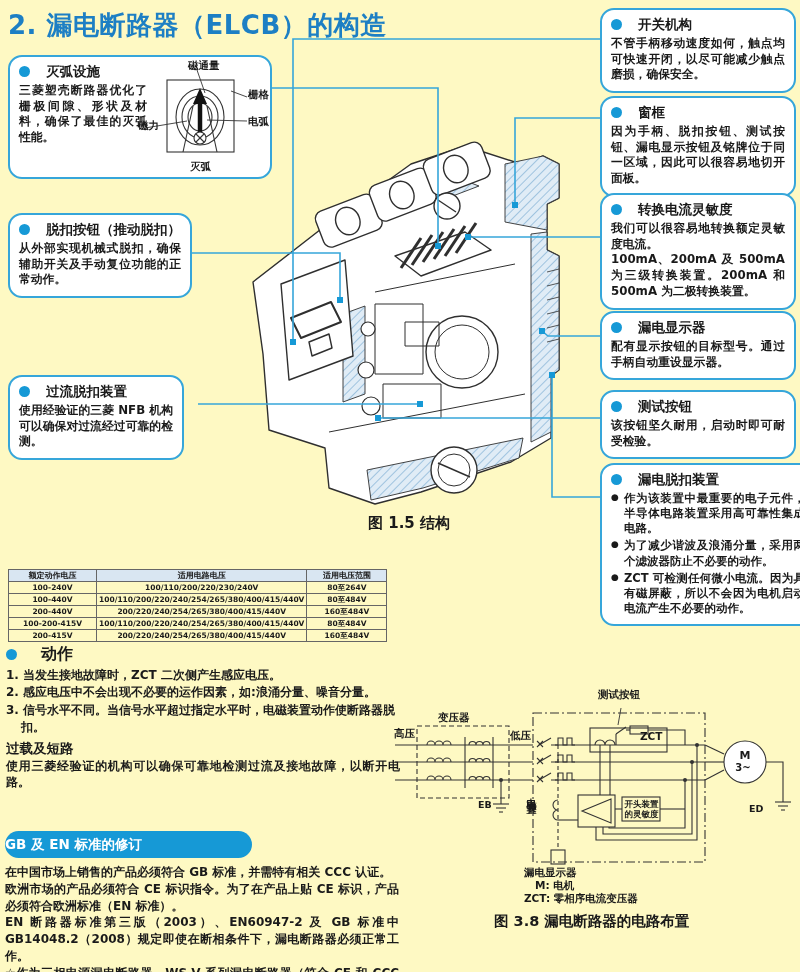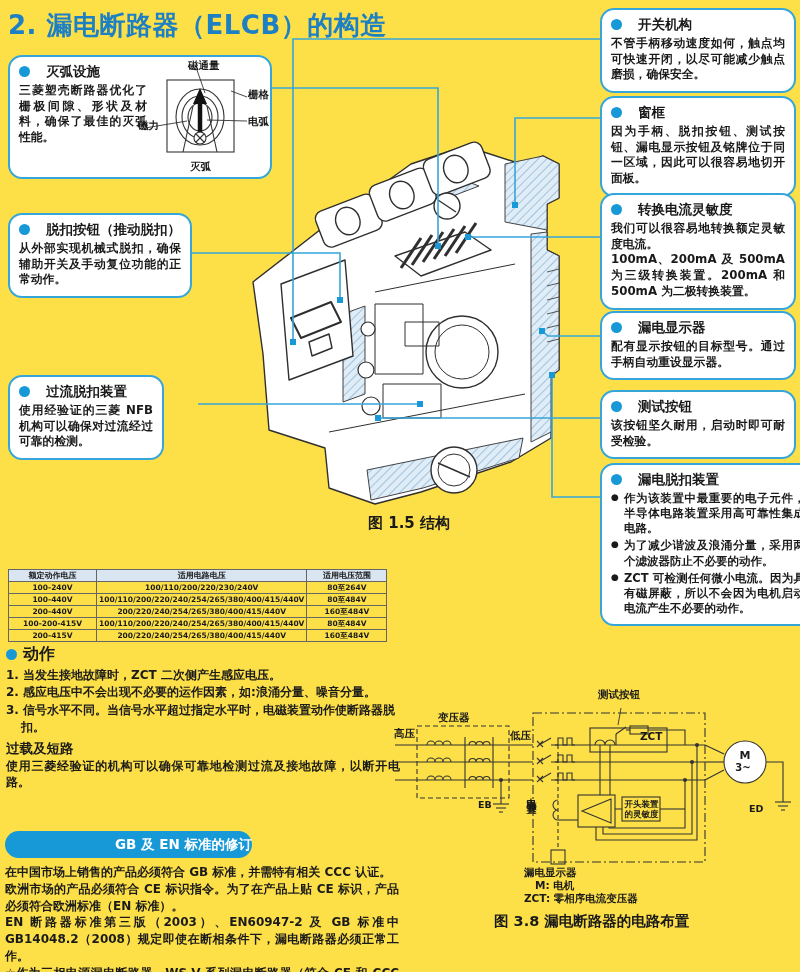--- a/index.html
+++ b/index.html
@@ -1,16 +1,16 @@
 <!DOCTYPE html>
 <html><head>
 <meta charset="utf-8">
 <style>
   html,body{margin:0;padding:0;background:#fff;}
-  .page{position:relative;width:800px;height:972px;background:#fde047;overflow:hidden;
+  .page{position:relative;width:800px;height:972px;background:#fef9c3;overflow:hidden;
         font-family:"DejaVu Sans","Liberation Sans",sans-serif;color:#1a1a1a;}
   .abs{position:absolute;}
   .page-title{left:8px;top:8px;font-size:26px;font-weight:800;color:#1d7fc4;letter-spacing:0.5px;z-index:3;}
   
   .co-box{position:absolute;background:#fff;border:2.5px solid #36a6da;border-radius:14px;
           padding:6px 9px 8px;box-sizing:border-box;z-index:3;}
   .co-title{display:flex;align-items:center;gap:16px;font-size:13.5px;font-weight:800;line-height:1.25;white-space:nowrap;}
   .dot{width:11px;height:11px;border-radius:50%;background:#1699d6;flex:0 0 auto;}
   .co-body{margin-top:3px;font-size:11.8px;font-weight:600;line-height:1.34;white-space:pre-line;text-align:justify;}
   .bullets{margin-top:3px;display:flex;flex-direction:column;gap:2px;}
@@ -20,27 +20,27 @@
   .dlabel{position:absolute;font-size:10.5px;font-weight:700;z-index:4;white-space:nowrap;}
   .clabel{position:absolute;font-size:10.5px;font-weight:600;z-index:4;white-space:nowrap;}
   .vertical{writing-mode:vertical-rl;letter-spacing:2px;}
   
   .vtable{position:absolute;left:8px;top:569px;z-index:3;border-collapse:collapse;table-layout:fixed;}
   .vtable th,.vtable td{border:1px solid #666;text-align:center;white-space:nowrap;padding:0 2px;height:11px;overflow:hidden;}
   .vtable th{background:#d9e6f2;font-size:8px;font-weight:800;}
   .vtable td{font-size:7.5px;font-weight:600;}
   
   .sec-action{position:absolute;left:6px;top:644px;width:394px;z-index:3;}
-  .action-title{display:flex;align-items:center;gap:6px;font-size:16px;font-weight:800;margin-bottom:2px;}
+  .action-title{display:flex;align-items:center;gap:24px;font-size:16px;font-weight:800;margin-bottom:2px;}
   .action-item{font-size:12px;font-weight:600;line-height:1.45;padding-left:15px;text-indent:-15px;}
   .overload-title{font-size:13.5px;font-weight:800;margin-top:3px;}
   .overload-body{font-size:12px;font-weight:600;line-height:1.4;text-align:justify;}
   
   .pill{position:absolute;left:5px;top:831px;width:247px;height:27px;background:#1699d6;border-radius:14px;
-        color:#fff;font-size:13.5px;font-weight:800;text-align:right;line-height:27px;z-index:3;}
+        color:#fff;font-size:13.5px;font-weight:800;text-align:left;line-height:27px;z-index:3;}
   .standards{position:absolute;left:5px;top:864px;width:394px;font-size:12px;font-weight:600;line-height:1.4;
         white-space:pre-line;text-align:justify;z-index:3;}
   .fig-cap{position:absolute;font-weight:800;z-index:3;white-space:nowrap;}
   .fig-cap37{left:368px;top:514px;font-size:15px;}
   .fig-cap38{left:494px;top:912px;font-size:14.5px;}
   svg.layer{position:absolute;z-index:1;}
   svg#leaders{position:absolute;left:0;top:0;z-index:2;pointer-events:none;}
   .sens-label{font-size:8.5px;line-height:1.2;text-align:center;font-weight:600;}
   .motor-label{text-align:center;font-weight:700;}
 </style>
@@ -173,21 +173,21 @@
         <line x1="10" y1="71" x2="52" y2="64" stroke-width="0.9"></line>
         <line x1="112" y1="64" x2="72" y2="63" stroke-width="0.9"></line>
       </g>
     </svg>
     <div class="dlabel" style="left:178px;top:2px">磁通量</div>
     <div class="dlabel" style="left:238px;top:31px">栅格</div>
     <div class="dlabel" style="left:128px;top:62px">磁力</div>
     <div class="dlabel" style="left:238px;top:58px">电弧</div>
     <div class="dlabel" style="left:180px;top:103px">灭弧</div>
   </div>
-  <div class="co-box" style="left:8px;top:375px;width:156px">
+  <div class="co-box" style="left:8px;top:375px;width:176px">
     <div class="co-title">
         <span class="dot"></span>
       <span>过流脱扣装置</span>
       </div>
     <div class="co-body">使用经验证的三菱 NFB 机构可以确保对过流经过可靠的检测。</div>
   </div>
 
   <div class="co-box" style="left:600px;top:8px;width:196px">
     <div class="co-title">
         <span class="dot"></span>

